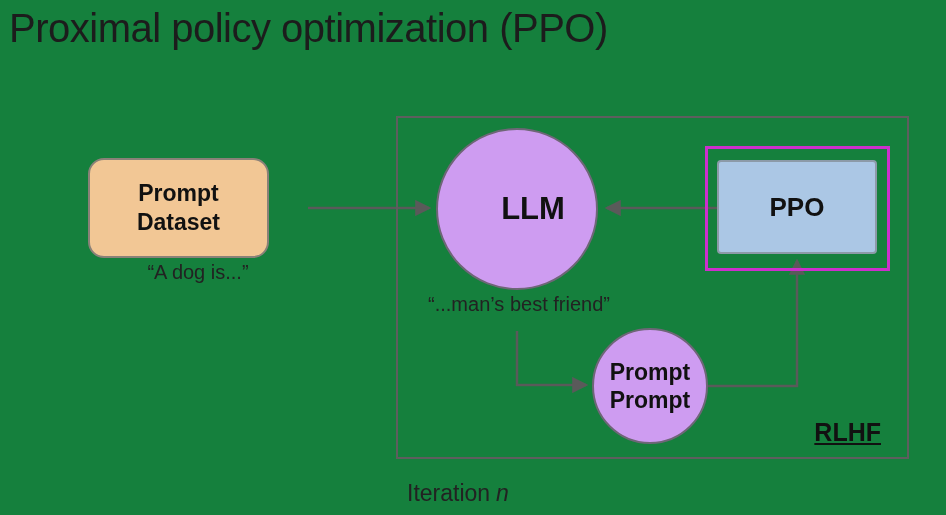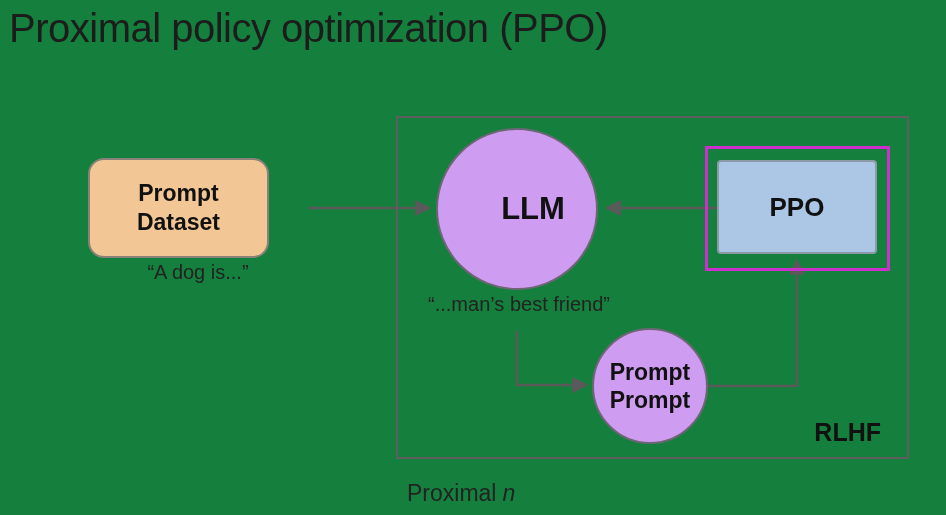--- a/index.html
+++ b/index.html
@@ -39,20 +39,21 @@
     width: 513px; height: 343px;
     border: 2px solid #5e5e5e;
     background: transparent;
   }
   .rlhf-label {
     position: absolute;
     right: 26px; bottom: 10px;
     font-size: 25px;
     font-weight: 700;
     color: #111111;
+    text-decoration: underline;
   }
 
   .prompt-box {
     left: 88px; top: 158px;
     width: 181px; height: 100px;
     background: #f2c795;
     border: 2px solid #8a8178;
     border-radius: 16px;
     display: flex;
     align-items: center;
@@ -194,16 +195,16 @@
       <div>Prompt</div>
     </div>
   </div>
 
   <div class="node ppo-highlight"></div>
   <div class="node ppo-box">
     <div class="label">PPO</div>
   </div>
 
   <div class="iteration">
-    <span>Proximal</span><span class="var">n</span>
+    <span>Iteration</span><span class="var">n</span>
   </div>
 
 </div>
 
 </body></html>

